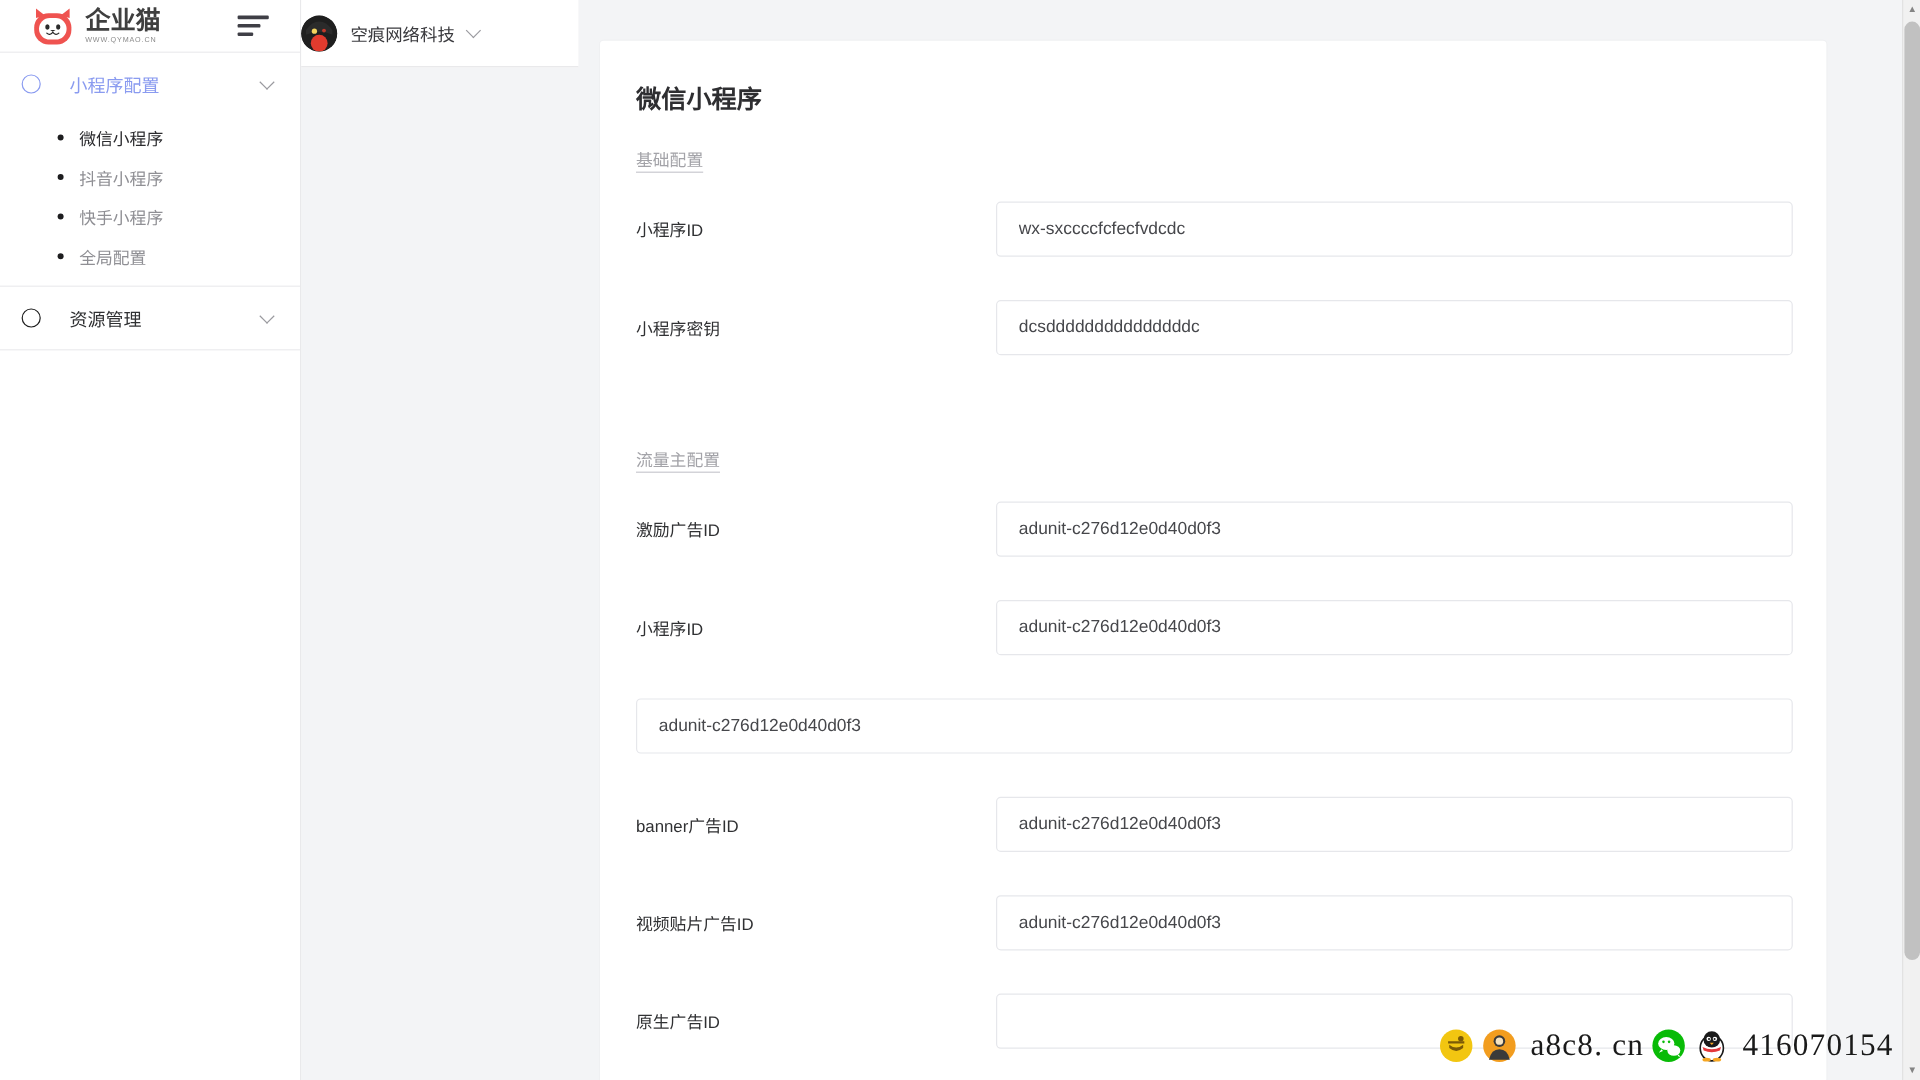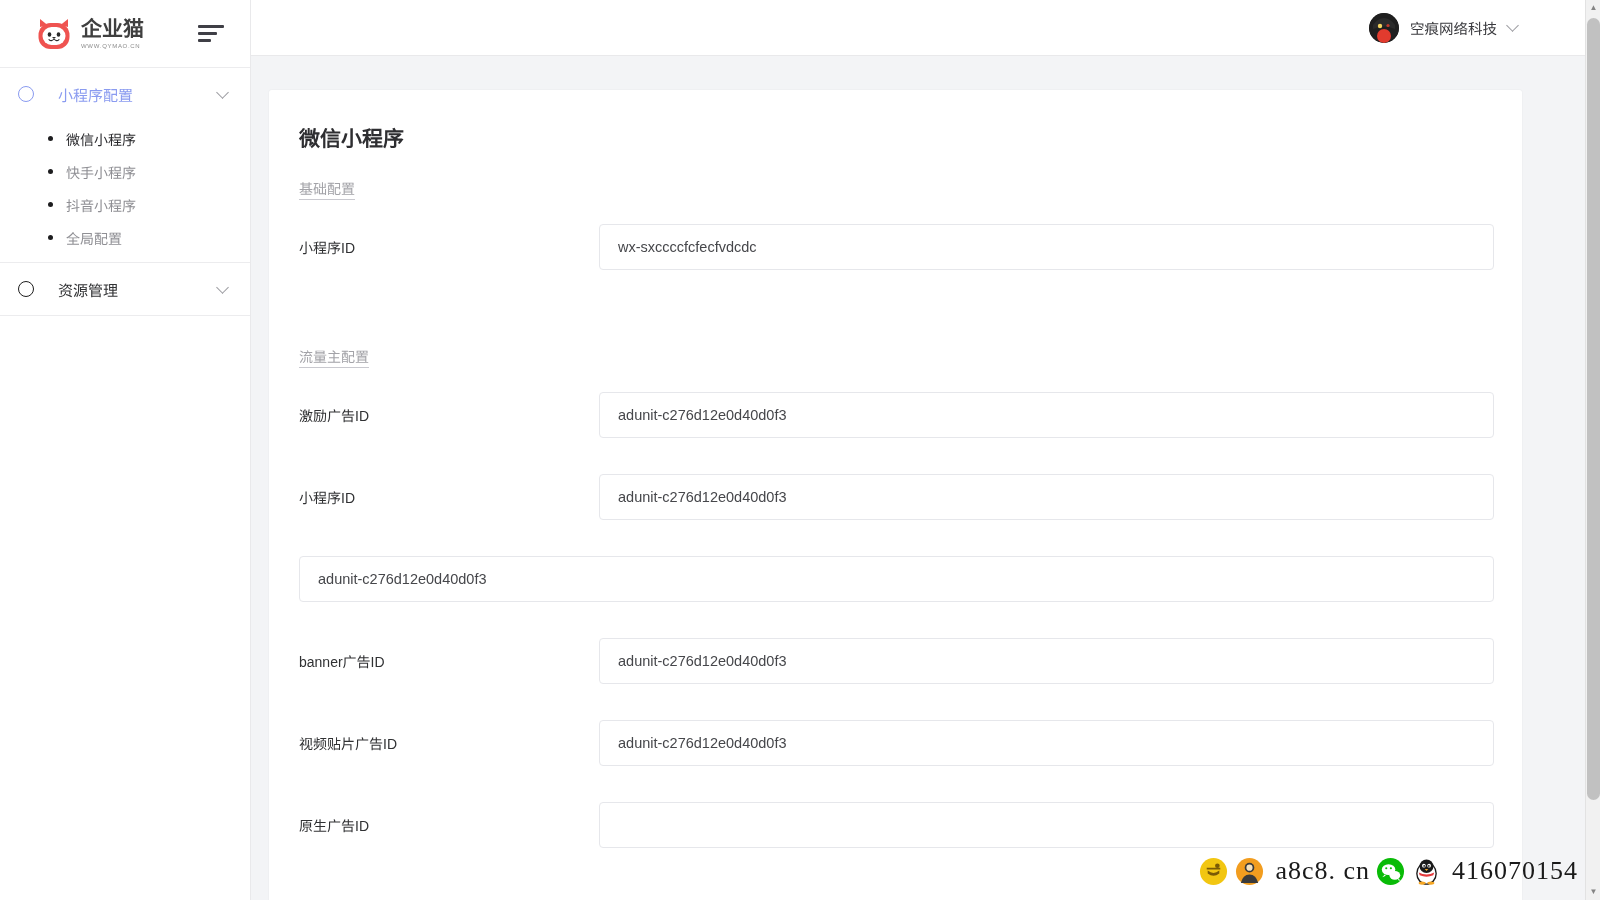--- a/index.html
+++ b/index.html
@@ -22,24 +22,24 @@
   .sidebar {
     width: 251px;
     height: 900px;
     background: #ffffff;
     border-right: 1px solid #e9e9eb;
     flex: 0 0 251px;
     display: flex;
     flex-direction: column;
   }
   .brand {
-    height: 68px;
+    height: 44px;
     display: flex;
     align-items: center;
-    padding-left: 34px;
+    padding-left: 24px;
     border-bottom: 1px solid #ececee;
     position: relative;
   }
   .logo-wrap { display: flex; align-items: center; gap: 7px; }
   .logo-mark { width: 40px; height: 40px; flex: 0 0 40px; }
   .logo-text { display: flex; flex-direction: column; justify-content: center; }
   .logo-title {
     font-size: 21px; font-weight: 700; letter-spacing: 0px;
     color: #3f3f3f; line-height: 1.05;
     font-family: "DejaVu Sans", sans-serif;
@@ -97,21 +97,21 @@
   .submenu-item .dot {
     width: 5px; height: 5px; border-radius: 50%;
     background: #1d1d1f; margin-right: 13px; flex: 0 0 5px;
   }
   .submenu-item.active { color: #2b2b2e; }
 
   
   .main {
     flex: 1 1 auto;
     height: 900px;
-    display: flex; flex-direction: column;
+    display: flex; flex-direction: row;
     min-width: 0;
     background: #f3f4f6;
   }
   .topbar {
     height: 56px; flex: 0 0 56px;
     background: #ffffff;
     border-bottom: 1px solid #e9e9eb;
     display: flex; align-items: center; justify-content: flex-end;
     padding-right: 78px;
   }
@@ -253,25 +253,25 @@
               <span class="chev"></span>
             </span>
         </div>
         <div class="submenu">
           <div class="submenu-item active">
             <span class="dot"></span>
             <span>微信小程序</span>
           </div>
           <div class="submenu-item">
             <span class="dot"></span>
-            <span>快手小程序</span>
+            <span>抖音小程序</span>
           </div>
           <div class="submenu-item">
             <span class="dot"></span>
-            <span>抖音小程序</span>
+            <span>快手小程序</span>
           </div>
           <div class="submenu-item">
             <span class="dot"></span>
             <span>全局配置</span>
           </div>
         </div>
       </div>
 
       <div class="menu-group">
         <div class="menu-item">
@@ -313,20 +313,26 @@
 
         <div class="section-label">基础配置</div>
 
         <div class="form-row">
           <div class="form-label">小程序ID</div>
           <div class="form-control">
             <input class="field" type="text" value="wx-sxccccfcfecfvdcdc" placeholder="请输入小程序ID" style="">
           </div>
         </div>
 
+        <div class="form-row">
+          <div class="form-label">小程序密钥</div>
+          <div class="form-control">
+            <input class="field" type="text" value="dcsdddddddddddddddc" placeholder="请输入小程序密钥" style="">
+          </div>
+        </div>
 
         <div class="section-label second">流量主配置</div>
 
         <div class="form-row">
           <div class="form-label">激励广告ID</div>
           <div class="form-control">
             <input class="field" type="text" value="adunit-c276d12e0d40d0f3" placeholder="请输入激励广告ID" style="">
           </div>
         </div>
 

